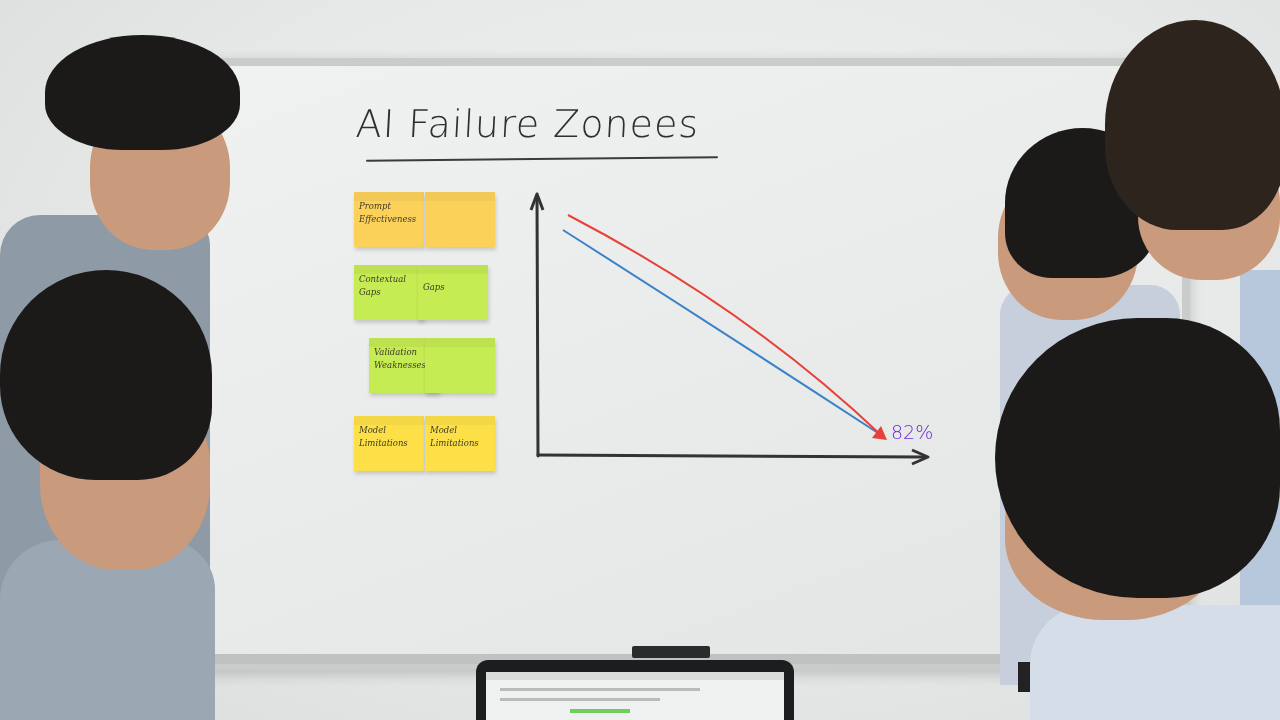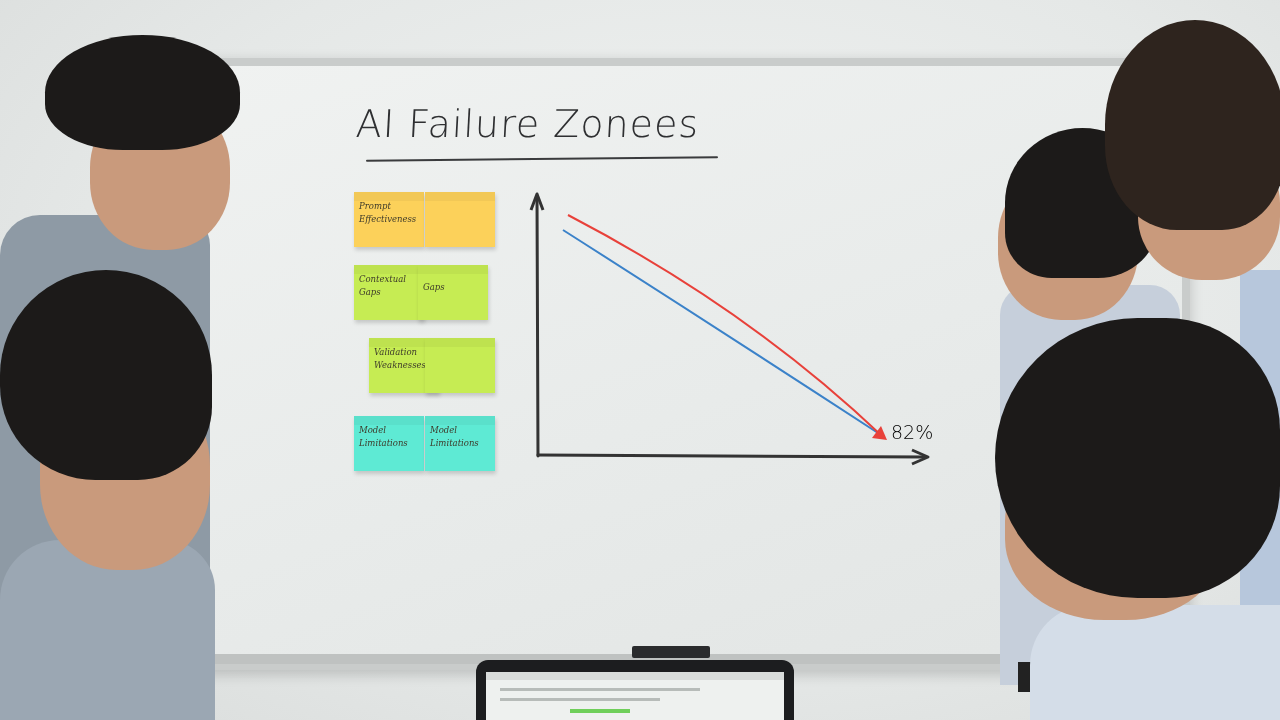--- a/index.html
+++ b/index.html
@@ -33,24 +33,24 @@
   .note {
     position: absolute; width: 70px; height: 55px;
     box-shadow: 1px 3px 4px rgba(0,0,0,0.16);
     font-family: "DejaVu Serif", serif; font-size: 8.5px; color: #3d3a2a;
     padding: 8px 4px 0 5px; line-height: 1.5; font-style: italic;
   }
   .note .top { position: absolute; left: 0; top: 0; right: 0; height: 9px; background: rgba(0,0,0,0.04); }
   .note span { position: relative; display: block; }
   .yellow { background: #fcd15a; }
   .green { background: #c6ec53; }
-  .orange { background: #5eead4; }
+  .orange { background: #fde047; }
 
   .chart { position: absolute; left: 520px; top: 180px; width: 430px; height: 290px; }
-  .pct { position: absolute; left: 891px; top: 421px; font-size: 19px; font-weight: 300; color: #000000; }
+  .pct { position: absolute; left: 891px; top: 421px; font-size: 19px; font-weight: 300; color: #6d28d9; }
 
   
   .person { position: absolute; }
   .hair { position: absolute; background: #1c1a19; }
   .skin { position: absolute; background: #c99a7c; }
   .shirt { position: absolute; }
   .laptop { position: absolute; left: 476px; top: 660px; width: 318px; height: 70px; background: #1c1d1f; border-radius: 12px 12px 0 0; }
   .laptop-screen { position: absolute; left: 486px; top: 672px; width: 298px; height: 60px; background: #eef1ef; }
   .laptop-bar { position: absolute; left: 486px; top: 672px; width: 298px; height: 8px; background: #d9dcdb; }
   .laptop-row { position: absolute; height: 3px; background: #b7bcb9; }

